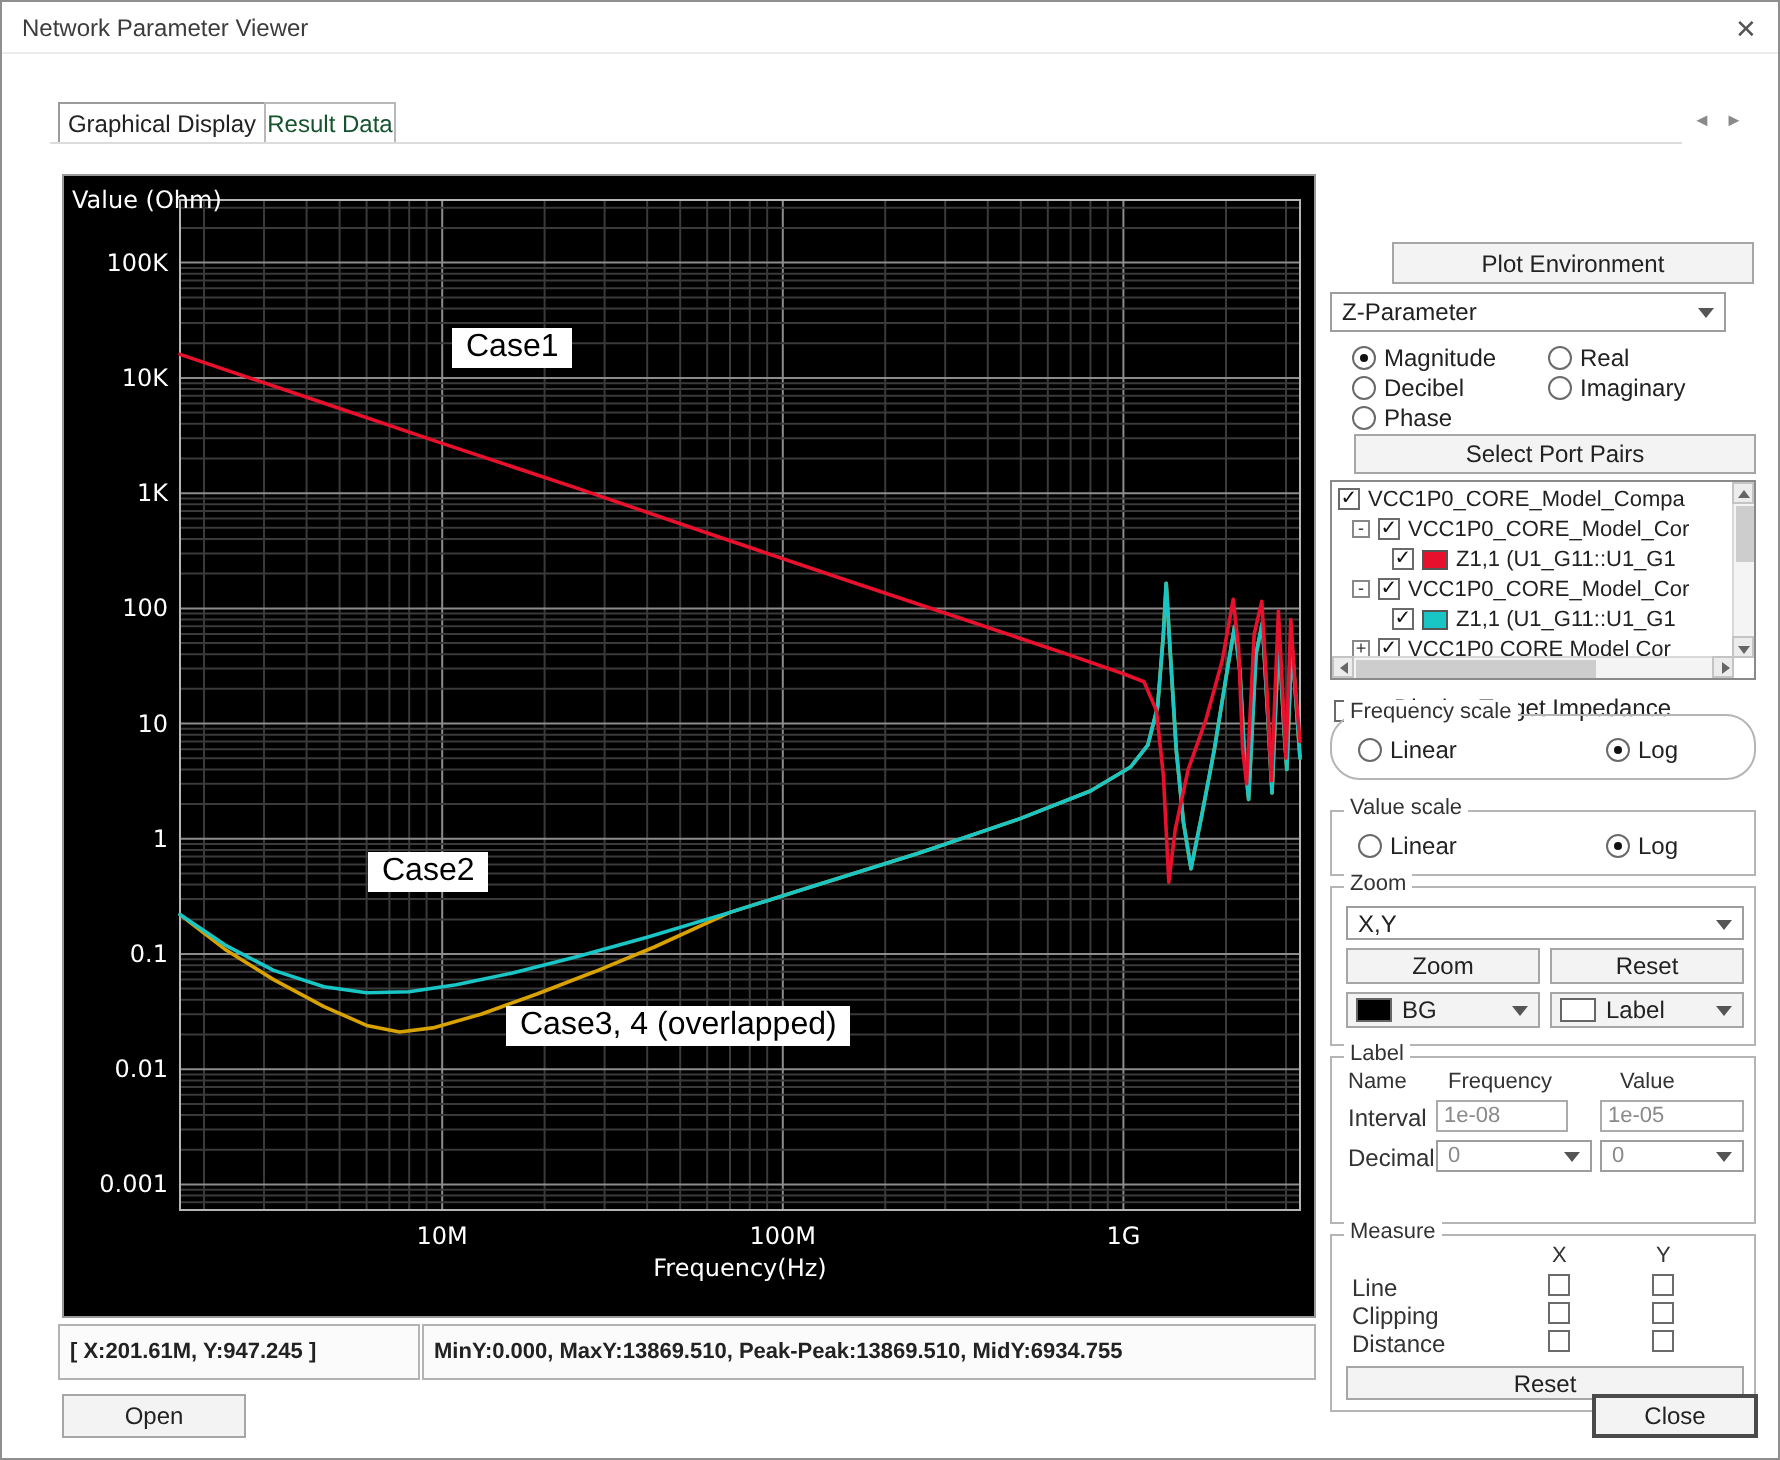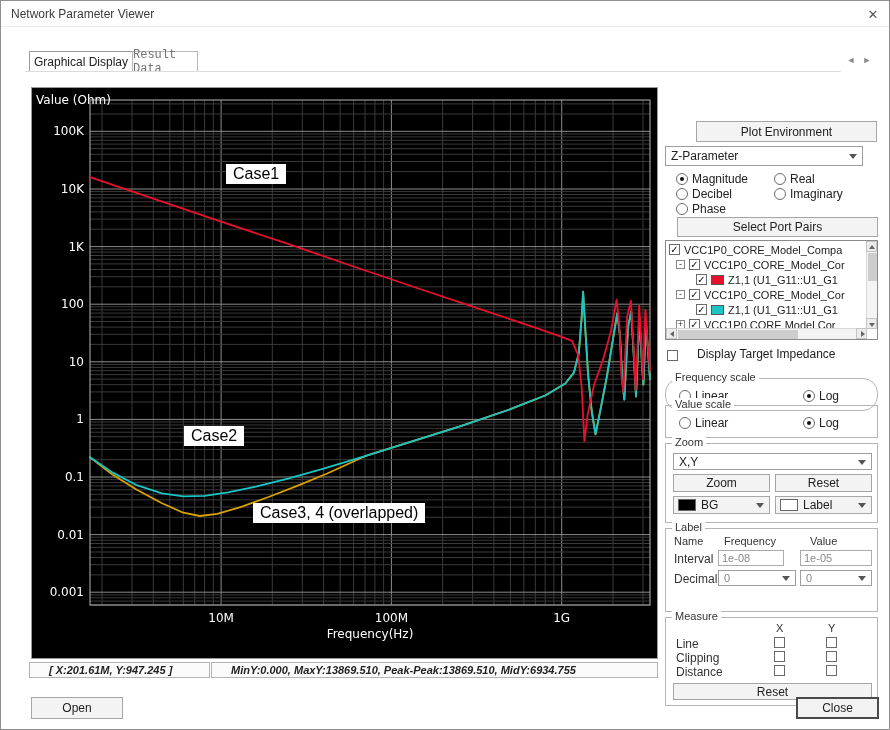--- a/index.html
+++ b/index.html
@@ -11,36 +11,36 @@
   .titlebar { position: absolute; top: 0; left: 0; right: 0; height: 26px;
               display: flex; align-items: center; padding: 0 10px;
               border-bottom: 1px solid #ececec; color: #3c3c3c; font-size: 12px; }
   .close-btn { position: absolute; right: 0; top: 0; width: 32px; height: 26px;
                display: flex; align-items: center; justify-content: center;
                color: #555; font-size: 13px; }
 
   
   .tab { position: absolute; top: 50px; height: 21px; display: flex; align-items: center;
          justify-content: center; border: 1px solid #9b9b9b; background: #fff; }
-  .tab.inactive { color: #737373; border-color: #b8b8b8; font-family: Liberation Mono, monospace; }
+  .tab.inactive { color: #14532d; border-color: #b8b8b8; }
   .tabstrip-line { position: absolute; top: 70px; left: 24px; width: 816px; height: 1px; background: #dcdcdc; }
   .tab-nav { position: absolute; top: 54px; font-size: 9px; color: #8a8a8a; width: 14px; text-align: center; }
 
   
   .chart { position: absolute; left: 30px; top: 86px; width: 627px; height: 572px;
            background: #000; border: 1px solid #9a9a9a; }
   .chart svg { position: absolute; left: 0; top: 0; }
   .chart svg text { font-family: "DejaVu Sans", sans-serif; }
   .anno { position: absolute; background: #ffffff; color: #000; font-size: 16px;
           padding: 1px 7px; white-space: nowrap; z-index: 5; }
 
   
-  .statusbox { position: absolute; height: 16px; border: 1px solid #b3b3b3; background: #fbfbfb;
+  .statusbox { position: absolute; height: 28px; border: 1px solid #b3b3b3; background: #fbfbfb;
                font-size: 11px; font-weight: bold; color: #222; display: flex; align-items: center;
-               padding: 0 19px; white-space: nowrap; font-style: italic; }
+               padding: 0 5px; white-space: nowrap; }
 
   
   .panel { position: absolute; left: 663px; top: 80px; width: 215px; height: 578px; margin-top: 40px; }
   .btn { position: absolute; display: flex; align-items: center; justify-content: center;
          background: #f3f3f3; border: 1px solid #a6a6a6; font-size: 12px; cursor: default; }
   .btn.default { border: 2px solid #4a4a4a; }
   .combo { position: absolute; background: #fff; border: 1px solid #9e9e9e; font-size: 12px;
            display: flex; align-items: center; padding: 0 5px; }
   .caret { position: absolute; right: 5px; top: 50%; margin-top: -2px; width: 0; height: 0;
            border-left: 4px solid transparent; border-right: 4px solid transparent;
@@ -318,21 +318,21 @@
       </div>
       <div class="sb-arrow sb-left" style="left:0; bottom:0;"></div>
       <div class="sb-arrow sb-right" style="left:190px; bottom:0;"></div>
     </div>
 
     <div class="checkline" style="left:3px; top:226px;">
       <span class="cb"></span>
       <span>Display Target Impedance</span>
     </div>
 
-    <div class="grp" style="left:1px; top:257px; width:213px; height:33px;border-radius:15px;">
+    <div class="grp" style="left:1px; top:236px; width:213px; height:33px;border-radius:15px;">
       <span class="legend">Frequency scale</span>
       <div class="radio" style="left:13px; top:10px;">
         <span class="rb"></span>
         <span>Linear</span>
       </div>
       <div class="radio" style="left:137px; top:10px;">
         <span class="rb checked"></span>
         <span>Log</span>
       </div>
     </div>

